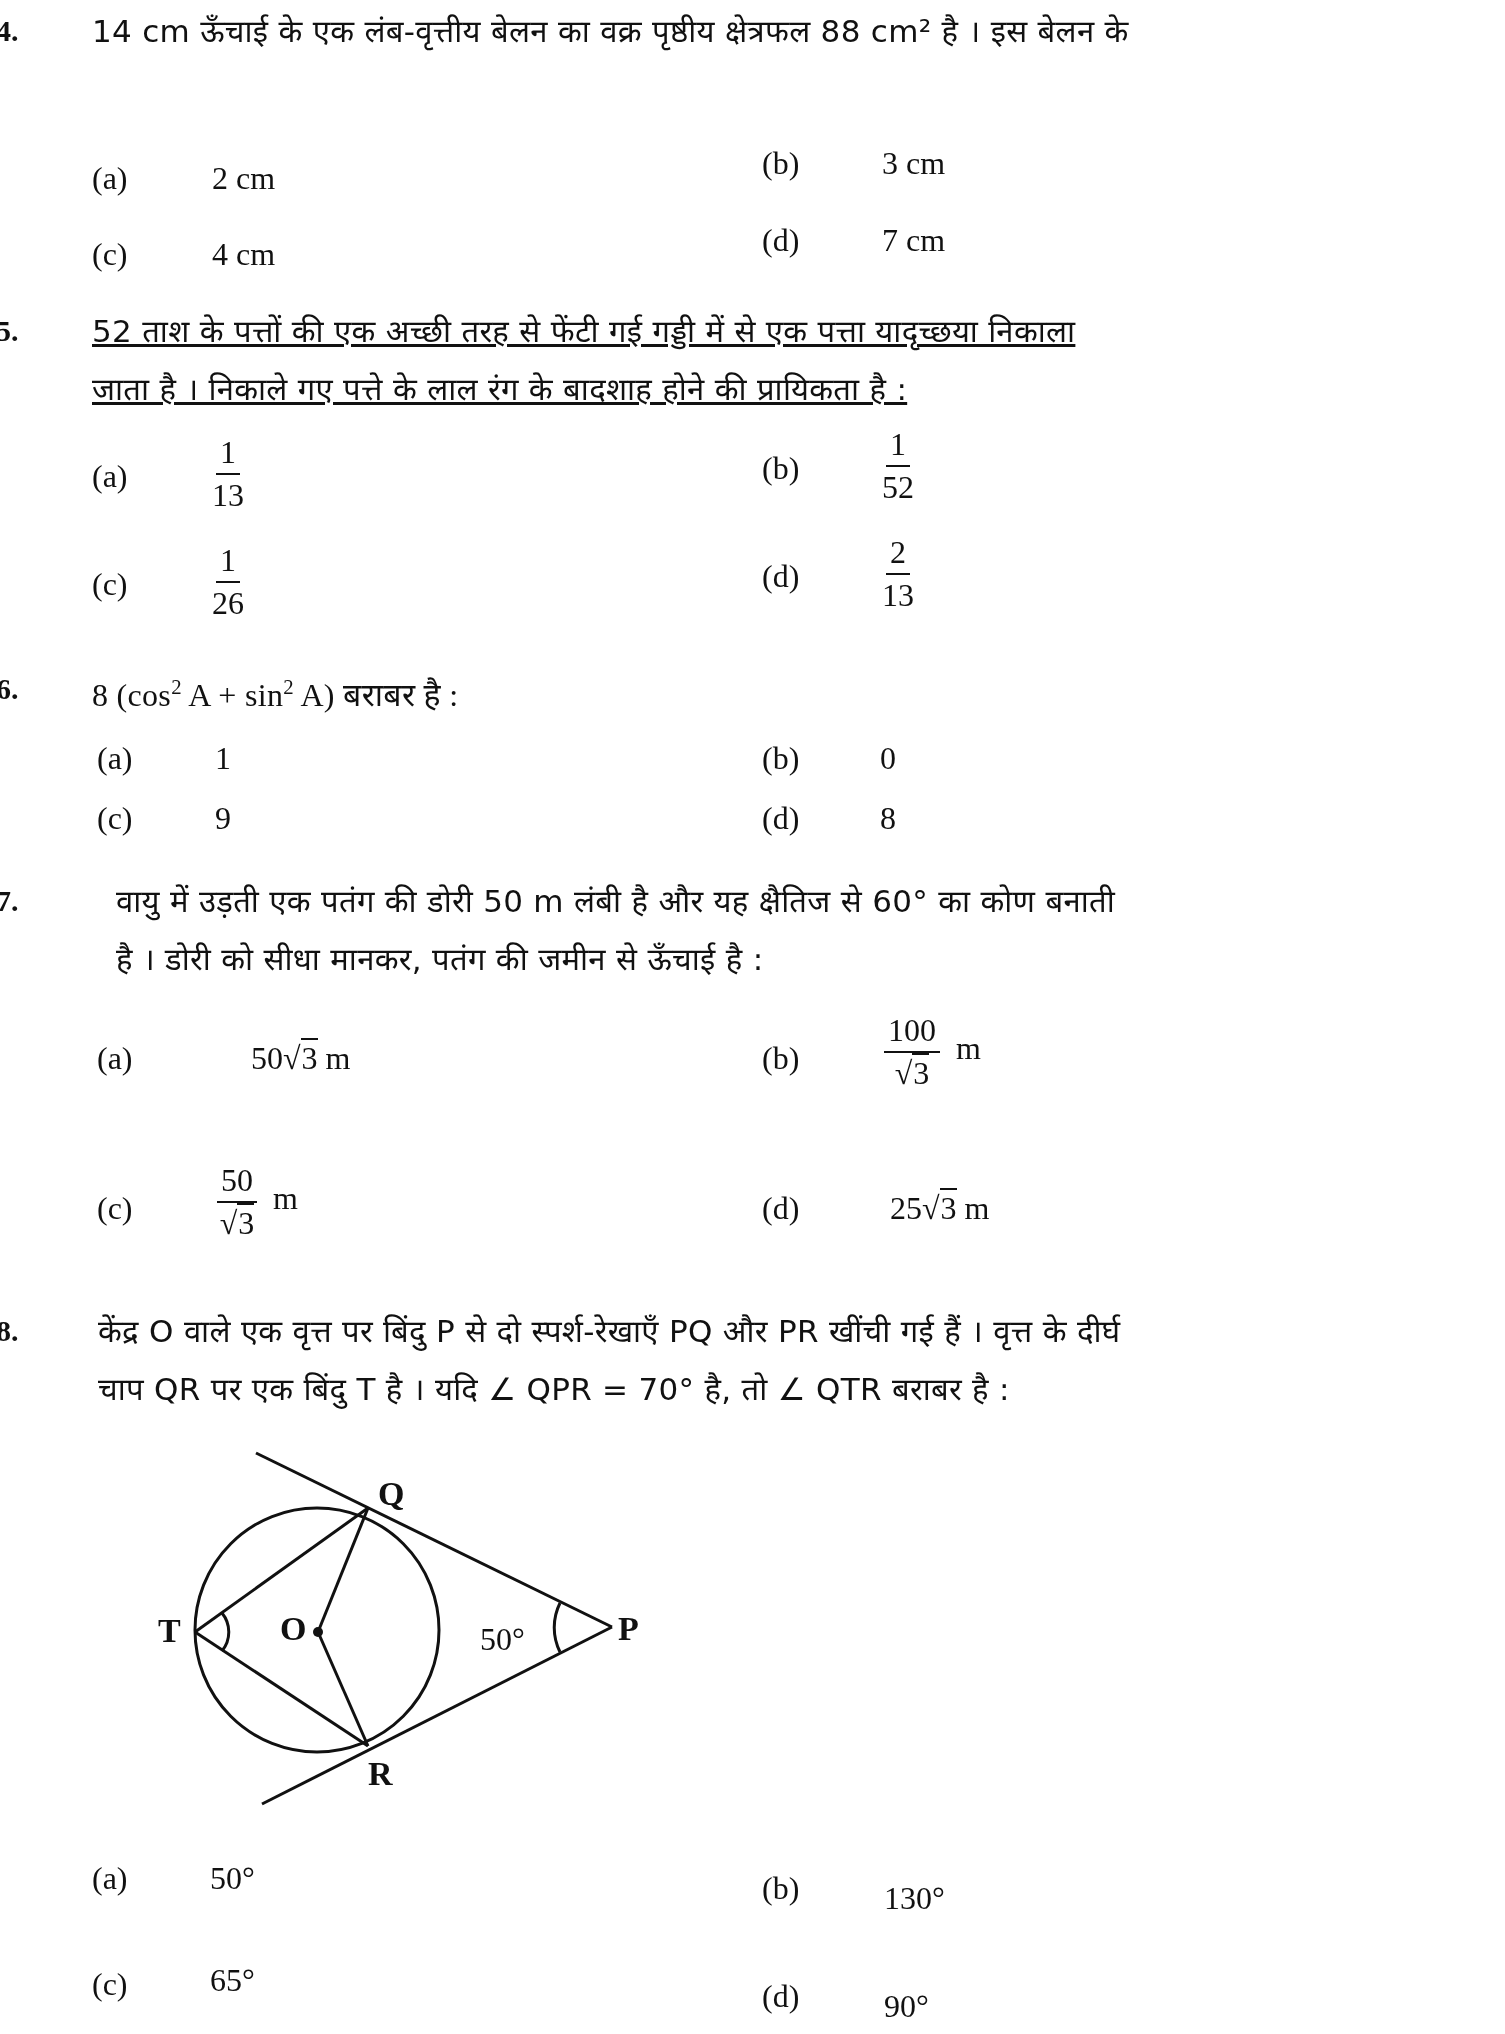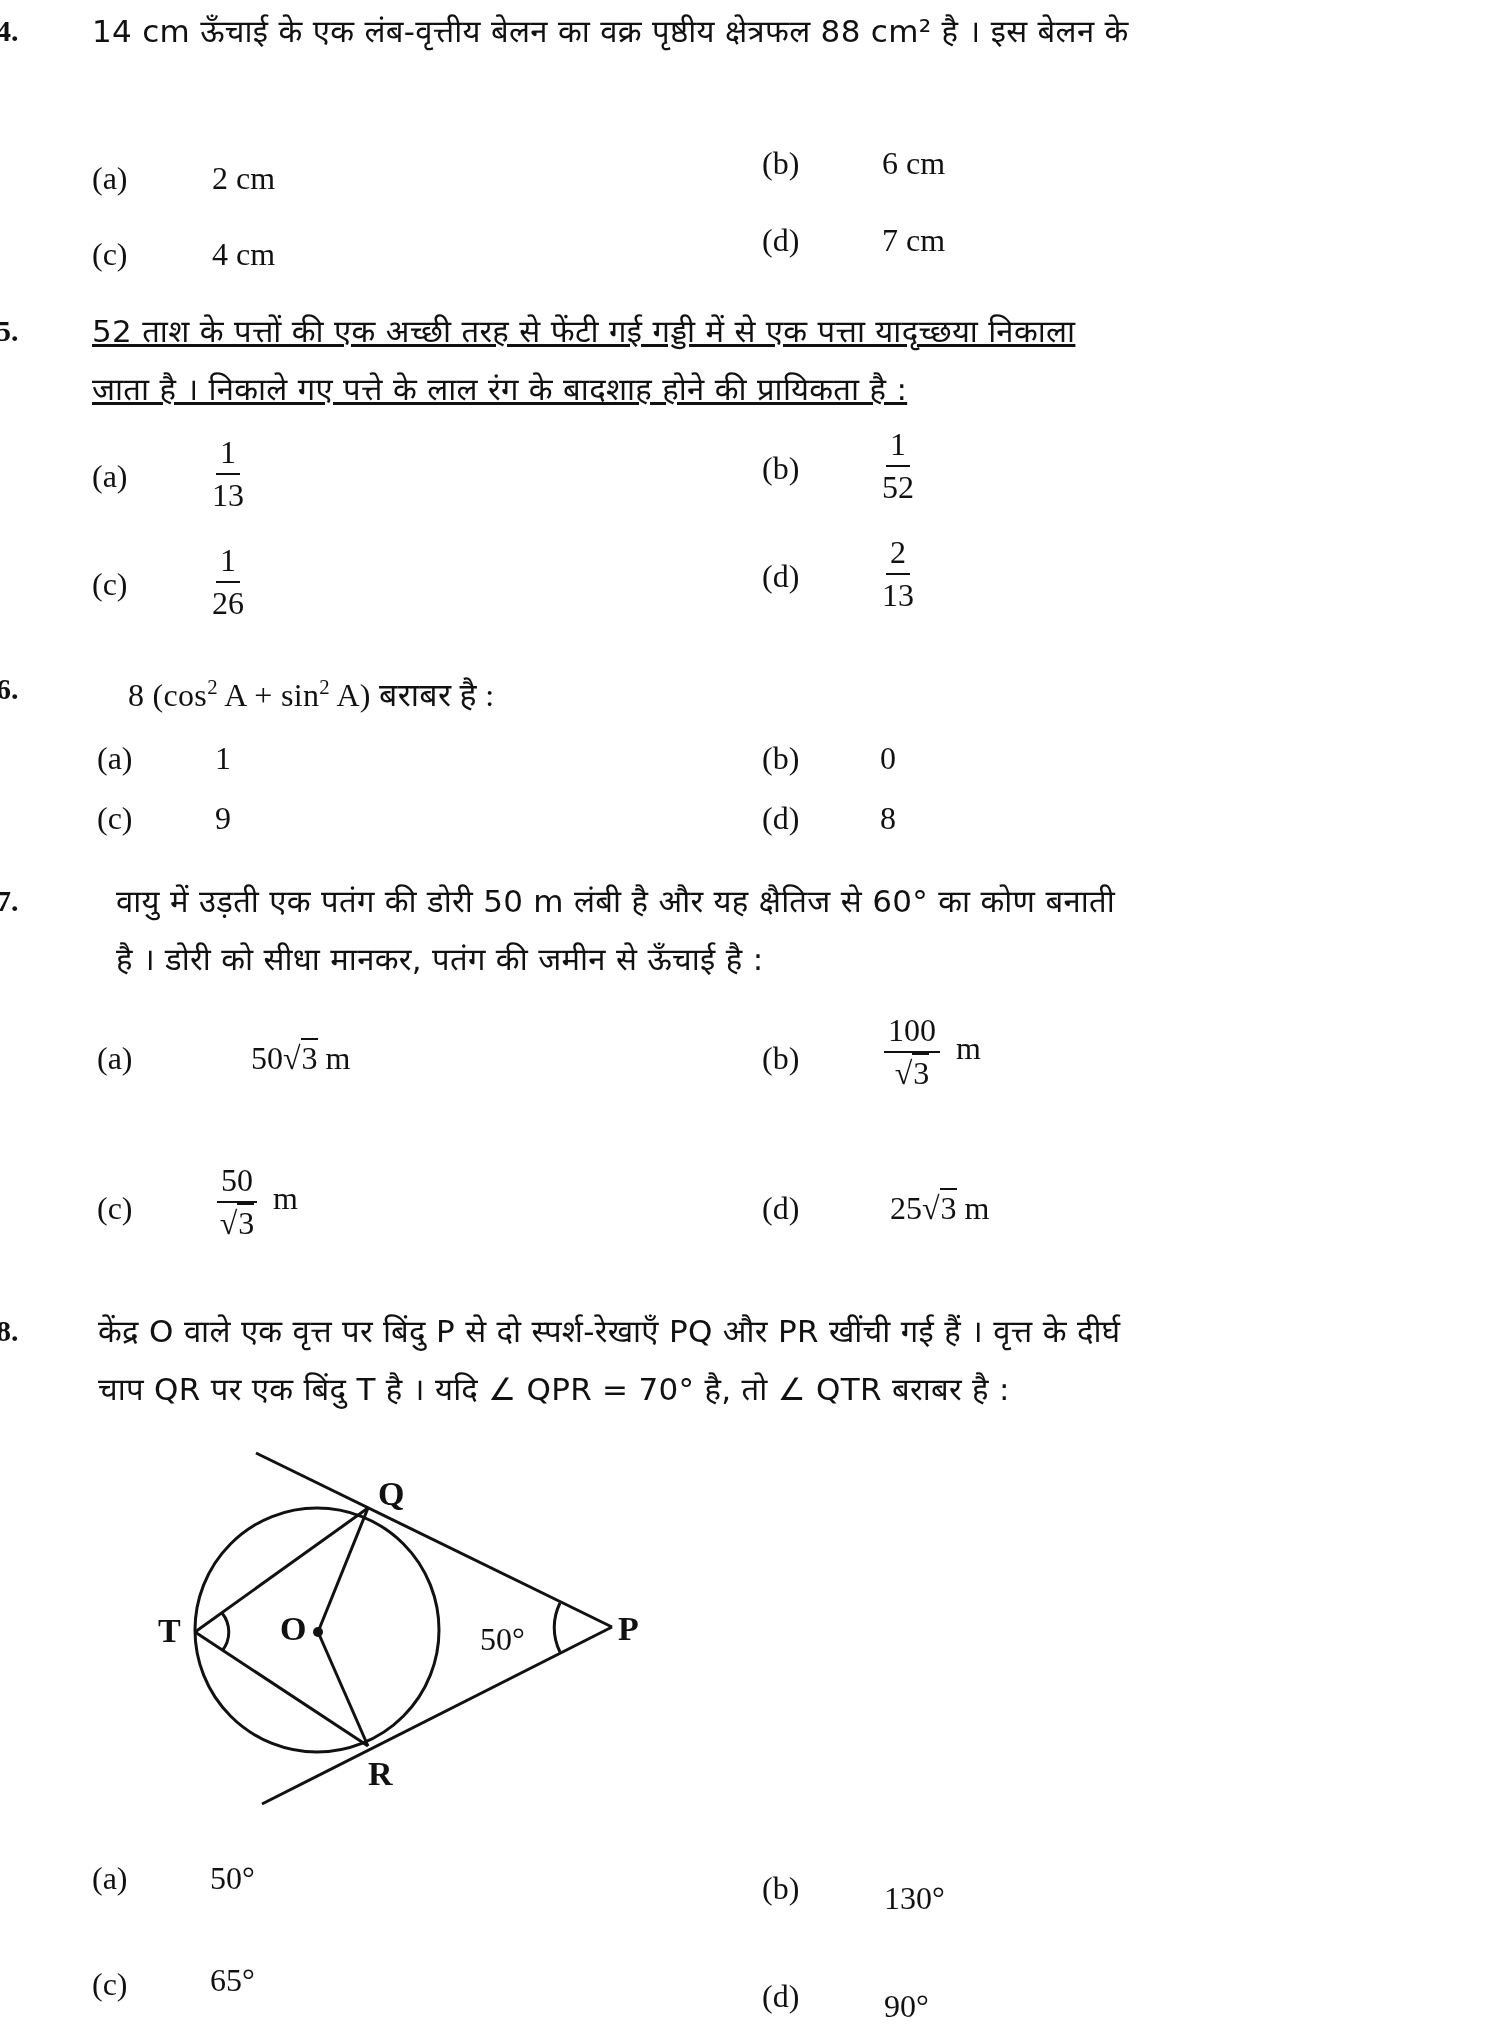--- a/index.html
+++ b/index.html
@@ -36,21 +36,21 @@
   <div class="qnum" style="top:14px;">4.</div>
   <div class="qtext" style="top:2px;">
     <span class="line">14 cm ऊँचाई के एक लंब-वृत्तीय बेलन का वक्र पृष्ठीय क्षेत्रफल 88 cm² है । इस बेलन के</span>
   </div>
   <div class="opt" style="left:92px; top:160px;">
     <span class="lbl">(a)</span>
     <span class="val">2 cm</span>
   </div>
   <div class="opt" style="left:762px; top:145px;">
     <span class="lbl">(b)</span>
-    <span class="val" style="left:120px;">6 cm</span>
+    <span class="val" style="left:120px;">3 cm</span>
   </div>
   <div class="opt" style="left:92px; top:236px;">
     <span class="lbl">(c)</span>
     <span class="val">4 cm</span>
   </div>
   <div class="opt" style="left:762px; top:222px;">
     <span class="lbl">(d)</span>
     <span class="val" style="left:120px;">7 cm</span>
   </div>
 </div>
@@ -94,21 +94,21 @@
       <span class="frac">
         <span class="num">2</span>
         <span class="den">13</span>
       </span>
     </span>
   </div>
 </div>
 
 <div class="q" style="top:668px;">
   <div class="qnum" style="top:4px;">6.</div>
-  <div class="qtext" style="top:-10px; font-family:'Liberation Serif', serif; font-size:32px;margin-left:36px;">
+  <div class="qtext" style="top:-10px; font-family:'Liberation Serif', serif; font-size:32px;">
     <span class="line">
       <span>8 (cos</span><sup>2</sup><span> A + sin</span><sup>2</sup><span> A) बराबर है :</span>
     </span>
   </div>
   <div class="opt" style="left:97px; top:72px;">
     <span class="lbl">(a)</span>
     <span class="val" style="left:118px;">1</span>
   </div>
   <div class="opt" style="left:762px; top:72px;">
     <span class="lbl">(b)</span>

